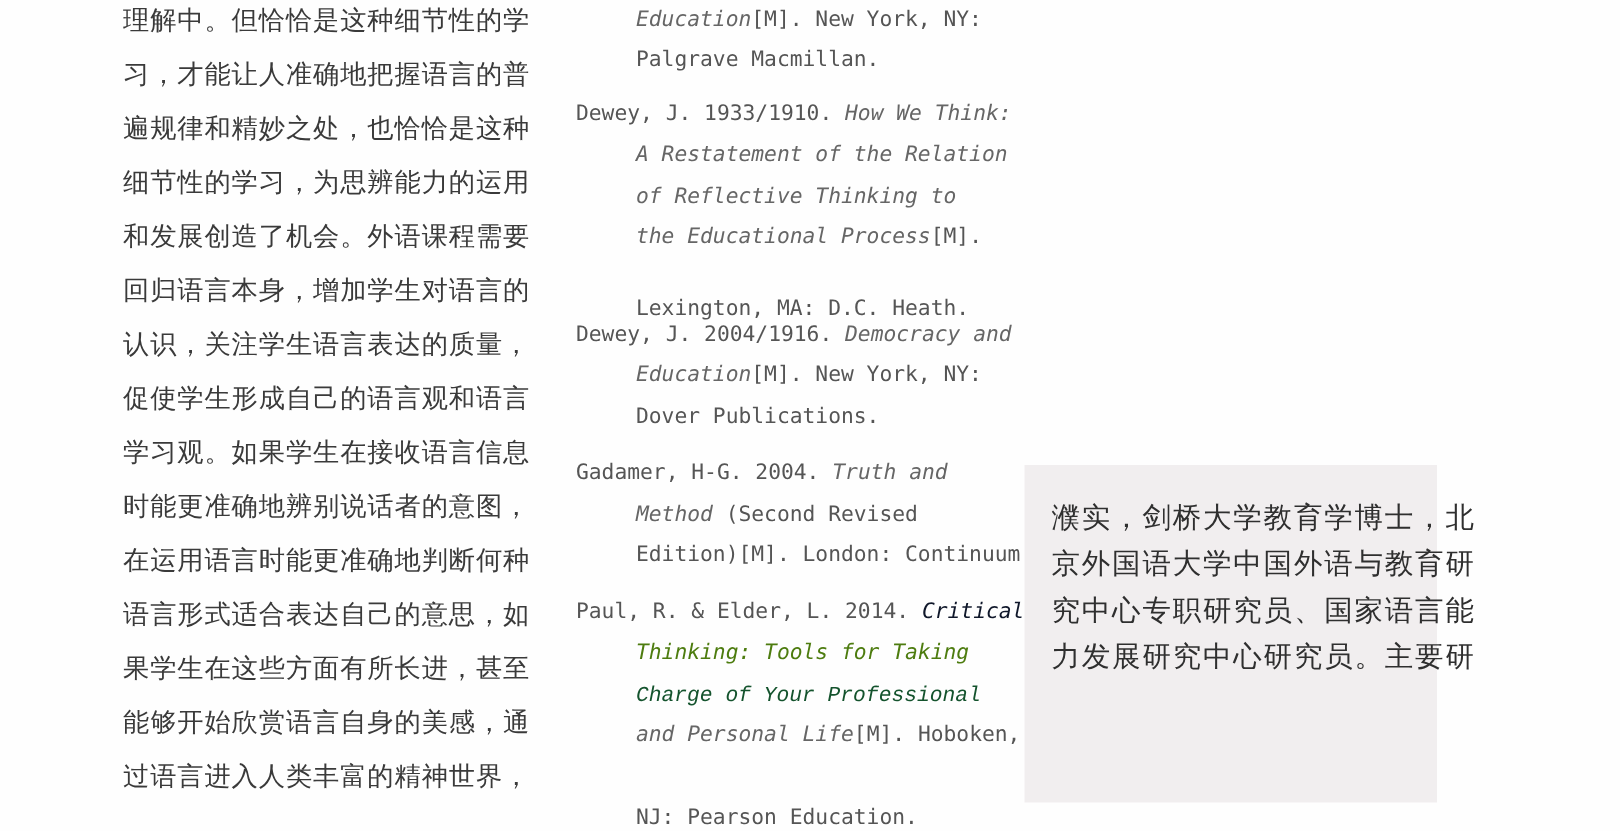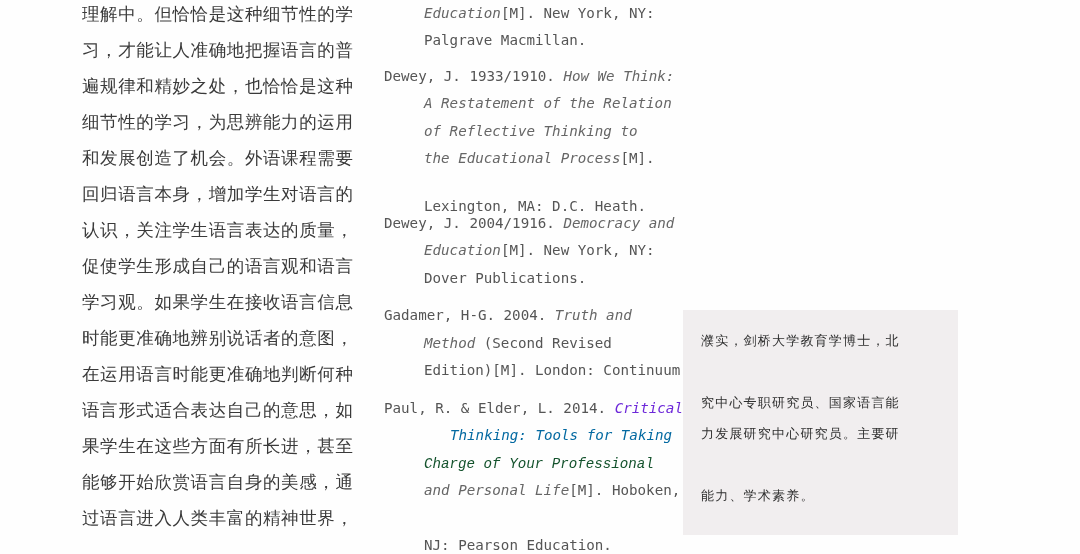--- a/index.html
+++ b/index.html
@@ -19,21 +19,21 @@
   .refs {
     position: absolute; left: 384px; top: 0px; width: 280px;
     font-family: "DejaVu Sans Mono", "Liberation Mono", monospace;
     font-size: 14.2px; color: #555; 
   }
   .bio-box {
     position: absolute; left: 683px; top: 310px;
     width: 275px; height: 225px; background: #f1eeef;
   }
   .bio-box .bl {
-    position: absolute; left: 18px; font-size: 13px; color: #2f2f2f;
+    position: absolute; left: 18px; font-size: 19px; color: #2f2f2f;
     letter-spacing: 1.2px; white-space: nowrap;
     font-family: "DejaVu Serif", serif;
   }
 </style>
 </head>
 <body>
 
 <div class="col-body" id="body-col">
     <div class="line" style="position: absolute; top: 0px;">理解中。但恰恰是这种细节性的学</div>
     <div class="line" style="position: absolute; top: 36px;">习，才能让人准确地把握语言的普</div>
@@ -58,24 +58,24 @@
     <div class="rl indent" style="position: absolute; top: 90px; height: 27px; line-height: 27px; white-space: nowrap; padding-left: 40px;"><i style="font-style: italic; color: rgb(102, 102, 102);">A Restatement of the Relation</i></div>
     <div class="rl indent" style="position: absolute; top: 118px; height: 27px; line-height: 27px; white-space: nowrap; padding-left: 40px;"><i style="font-style: italic; color: rgb(102, 102, 102);">of Reflective Thinking to</i></div>
     <div class="rl indent" style="position: absolute; top: 145px; height: 27px; line-height: 27px; white-space: nowrap; padding-left: 40px;"><i style="font-style: italic; color: rgb(102, 102, 102);">the Educational Process</i><span>[M].</span></div>
     <div class="rl indent" style="position: absolute; top: 172px; height: 27px; line-height: 27px; white-space: nowrap; padding-left: 40px; margin-top: 21px;"><span>Lexington, MA: D.C. Heath.</span></div>
     <div class="rl" style="position: absolute; top: 210px; height: 27px; line-height: 27px; white-space: nowrap;"><span>Dewey, J. 2004/1916. </span><i style="font-style: italic; color: rgb(102, 102, 102);">Democracy and</i></div>
     <div class="rl indent" style="position: absolute; top: 237px; height: 27px; line-height: 27px; white-space: nowrap; padding-left: 40px;"><i style="font-style: italic; color: rgb(102, 102, 102);">Education</i><span>[M]. New York, NY:</span></div>
     <div class="rl indent" style="position: absolute; top: 265px; height: 27px; line-height: 27px; white-space: nowrap; padding-left: 40px;"><span>Dover Publications.</span></div>
     <div class="rl" style="position: absolute; top: 302px; height: 27px; line-height: 27px; white-space: nowrap;"><span>Gadamer, H-G. 2004. </span><i style="font-style: italic; color: rgb(102, 102, 102);">Truth and</i></div>
     <div class="rl indent" style="position: absolute; top: 330px; height: 27px; line-height: 27px; white-space: nowrap; padding-left: 40px;"><i style="font-style: italic; color: rgb(102, 102, 102);">Method</i><span> (Second Revised</span></div>
     <div class="rl indent" style="position: absolute; top: 357px; height: 27px; line-height: 27px; white-space: nowrap; padding-left: 40px;"><span>Edition)[M]. London: Continuum.</span></div>
-    <div class="rl" style="position: absolute; top: 395px; height: 27px; line-height: 27px; white-space: nowrap;"><span>Paul, R. &amp; Elder, L. 2014. </span><i style="font-style: italic; color: #6d28d9;">Critical</i></div>
-    <div class="rl indent" style="position: absolute; top: 422px; height: 27px; line-height: 27px; white-space: nowrap; padding-left: 40px;"><i style="font-style: italic; color: #0369a1; margin-left: 26px;">Thinking: Tools for Taking</i></div>
+    <div class="rl" style="position: absolute; top: 395px; height: 27px; line-height: 27px; white-space: nowrap;"><span>Paul, R. &amp; Elder, L. 2014. </span><i style="font-style: italic; color: #0f172a;">Critical</i></div>
+    <div class="rl indent" style="position: absolute; top: 422px; height: 27px; line-height: 27px; white-space: nowrap; padding-left: 40px;"><i style="font-style: italic; color: #4d7c0f;">Thinking: Tools for Taking</i></div>
     <div class="rl indent" style="position: absolute; top: 450px; height: 27px; line-height: 27px; white-space: nowrap; padding-left: 40px;"><i style="font-style: italic; color: #14532d; font-family: Liberation Mono, monospace;">Charge of Your Professional</i></div>
     <div class="rl indent" style="position: absolute; top: 477px; height: 27px; line-height: 27px; white-space: nowrap; padding-left: 40px;"><i style="font-style: italic; color: rgb(102, 102, 102);">and Personal Life</i><span>[M]. Hoboken,</span></div>
     <div class="rl indent" style="position: absolute; top: 532px; height: 27px; line-height: 27px; white-space: nowrap; padding-left: 40px;"><span>NJ: Pearson Education.</span></div>
   </div>
 <div class="bio-box" id="bio">
     <div class="bl" style="top: 22px;">濮实，剑桥大学教育学博士，北</div>
+    <div class="bl" style="top: 53px;">京外国语大学中国外语与教育研</div>
     <div class="bl" style="top: 115px;">力发展研究中心研究员。主要研</div>
     <div class="bl" style="top: 84px;">究中心专职研究员、国家语言能</div>
-    <div class="bl" style="top: 177px;">能力、学术素养。</div>
   </div>
 
 </body></html>

